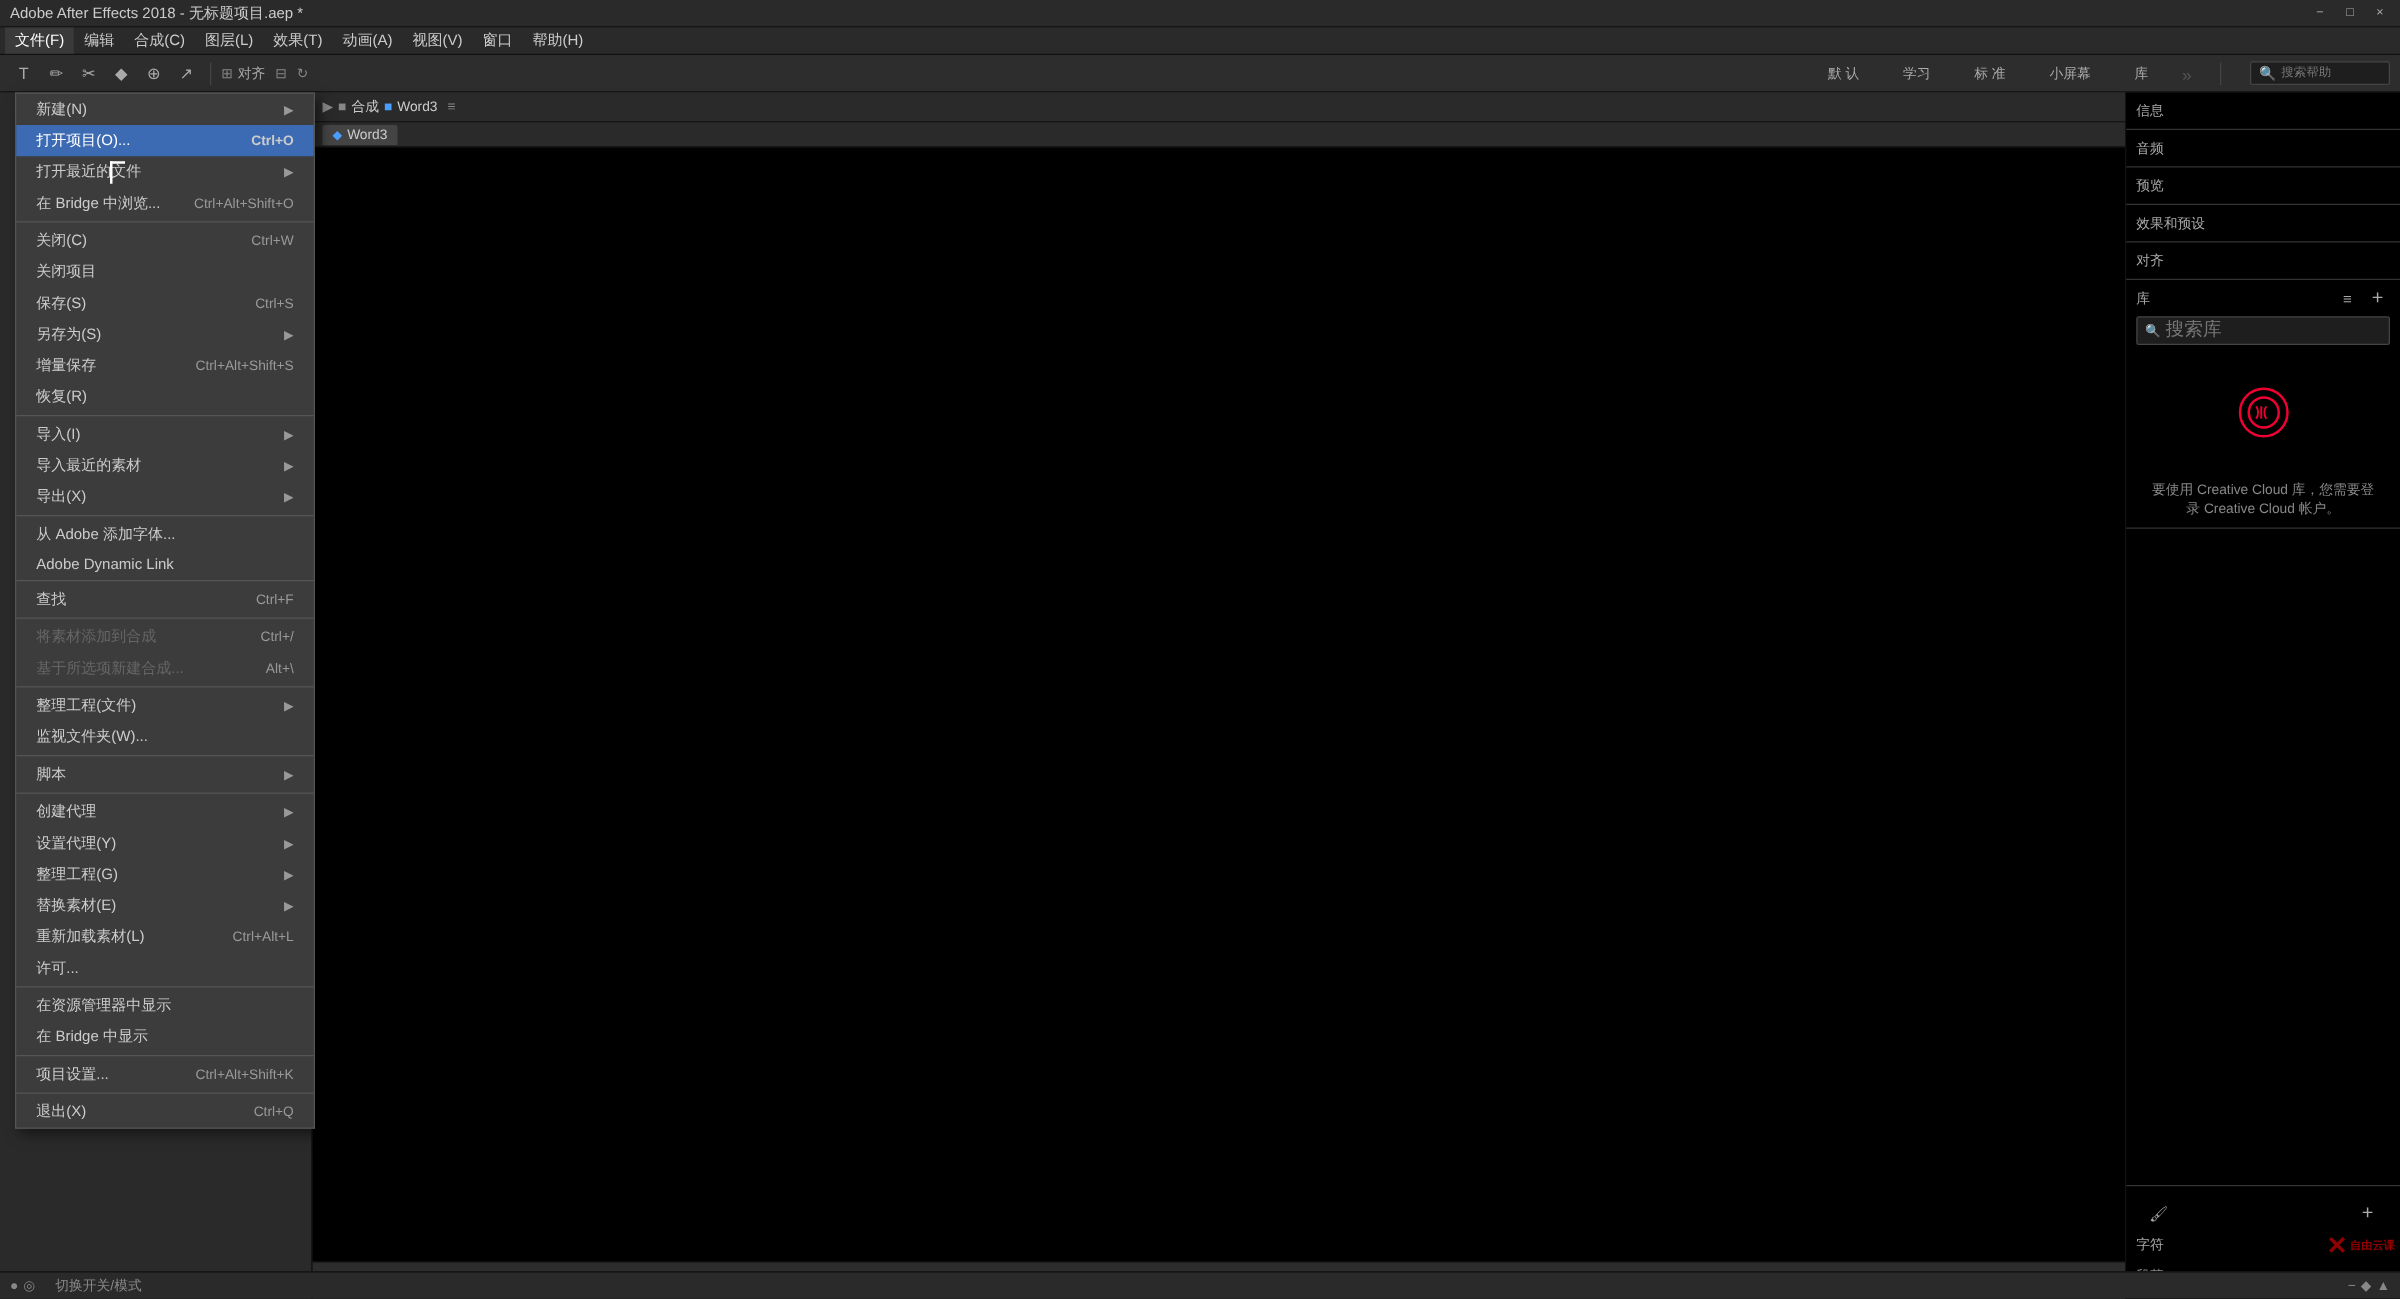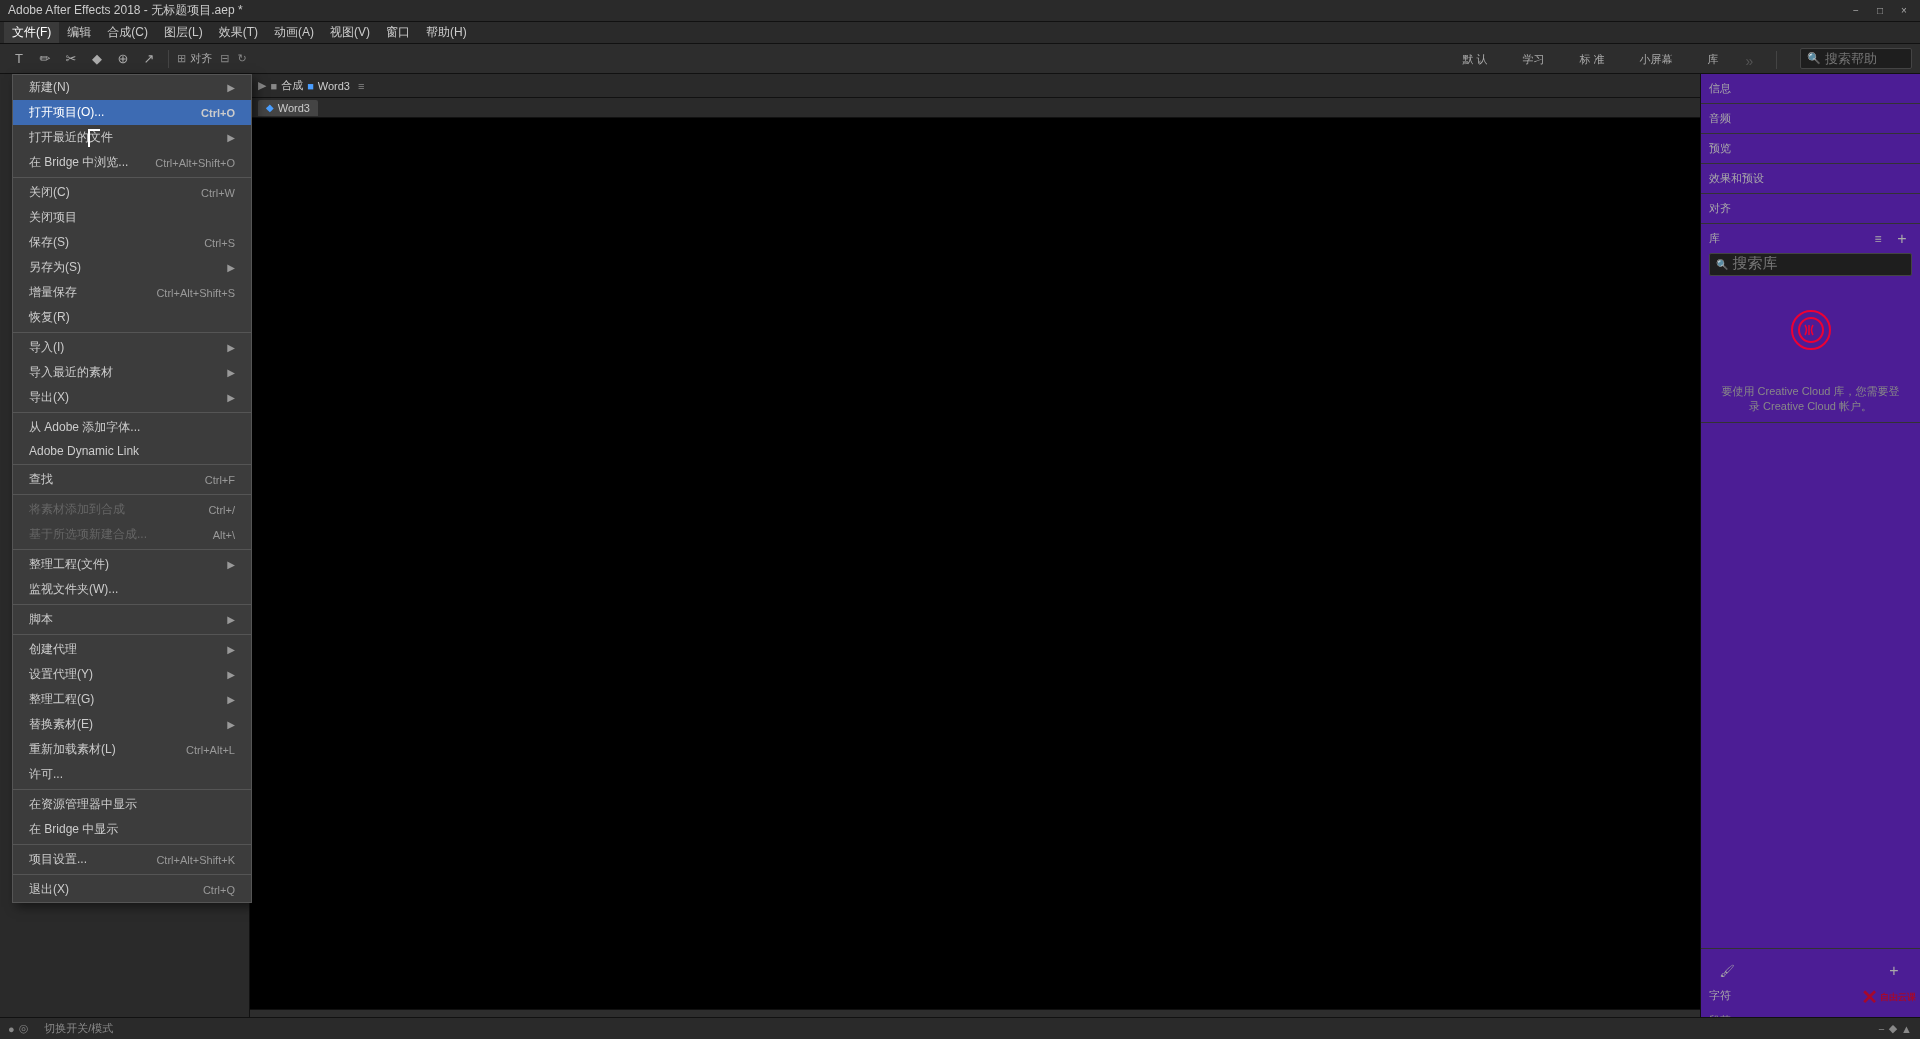--- a/index.html
+++ b/index.html
@@ -105,21 +105,21 @@
       border: 1px solid #444;
       border-radius: 2px;
       padding: 2px 6px;
       gap: 4px;
     }
     .search-box input {
       background: transparent;
       border: none;
       outline: none;
       color: #ccc;
-      font-size: 13px;
+      font-size: 10px;
       width: 80px;
     }
 
     
     #main-layout {
       display: flex;
       height: calc(1039px - 22px - 22px - 30px);
     }
 
     
@@ -247,21 +247,21 @@
     }
     .preview-separator {
       width: 1px;
       height: 14px;
       background: #555;
     }
 
     
     #right-panel {
       width: 220px;
-      background: #4c1d95;
+      background: #000000;
       border-left: 1px solid #111;
       display: flex;
       flex-direction: column;
     }
     .right-panel-section {
       border-bottom: 1px solid #333;
       padding: 4px 8px;
     }
     .right-panel-title {
       font-size: 11px;

